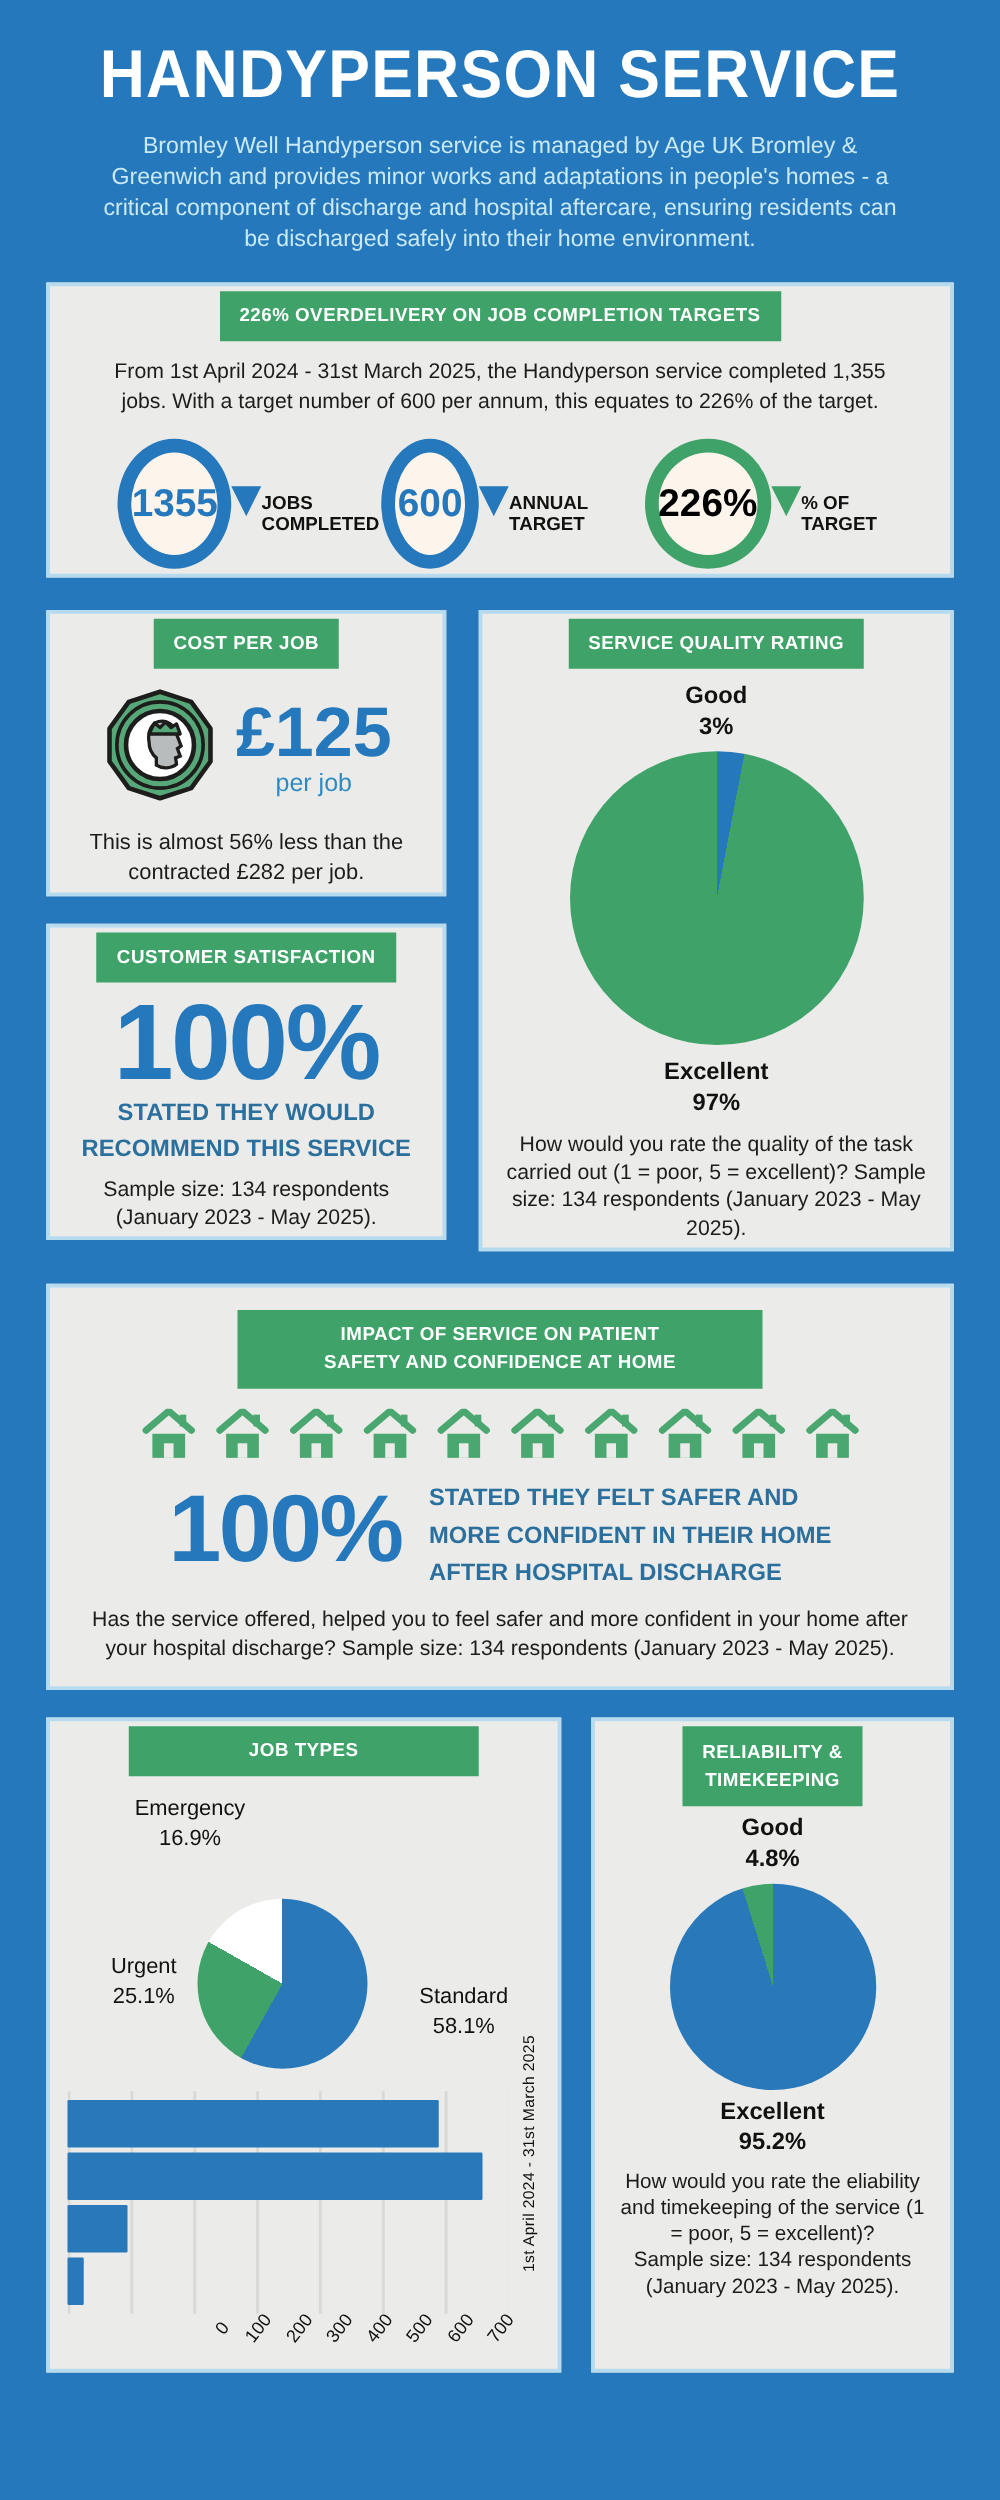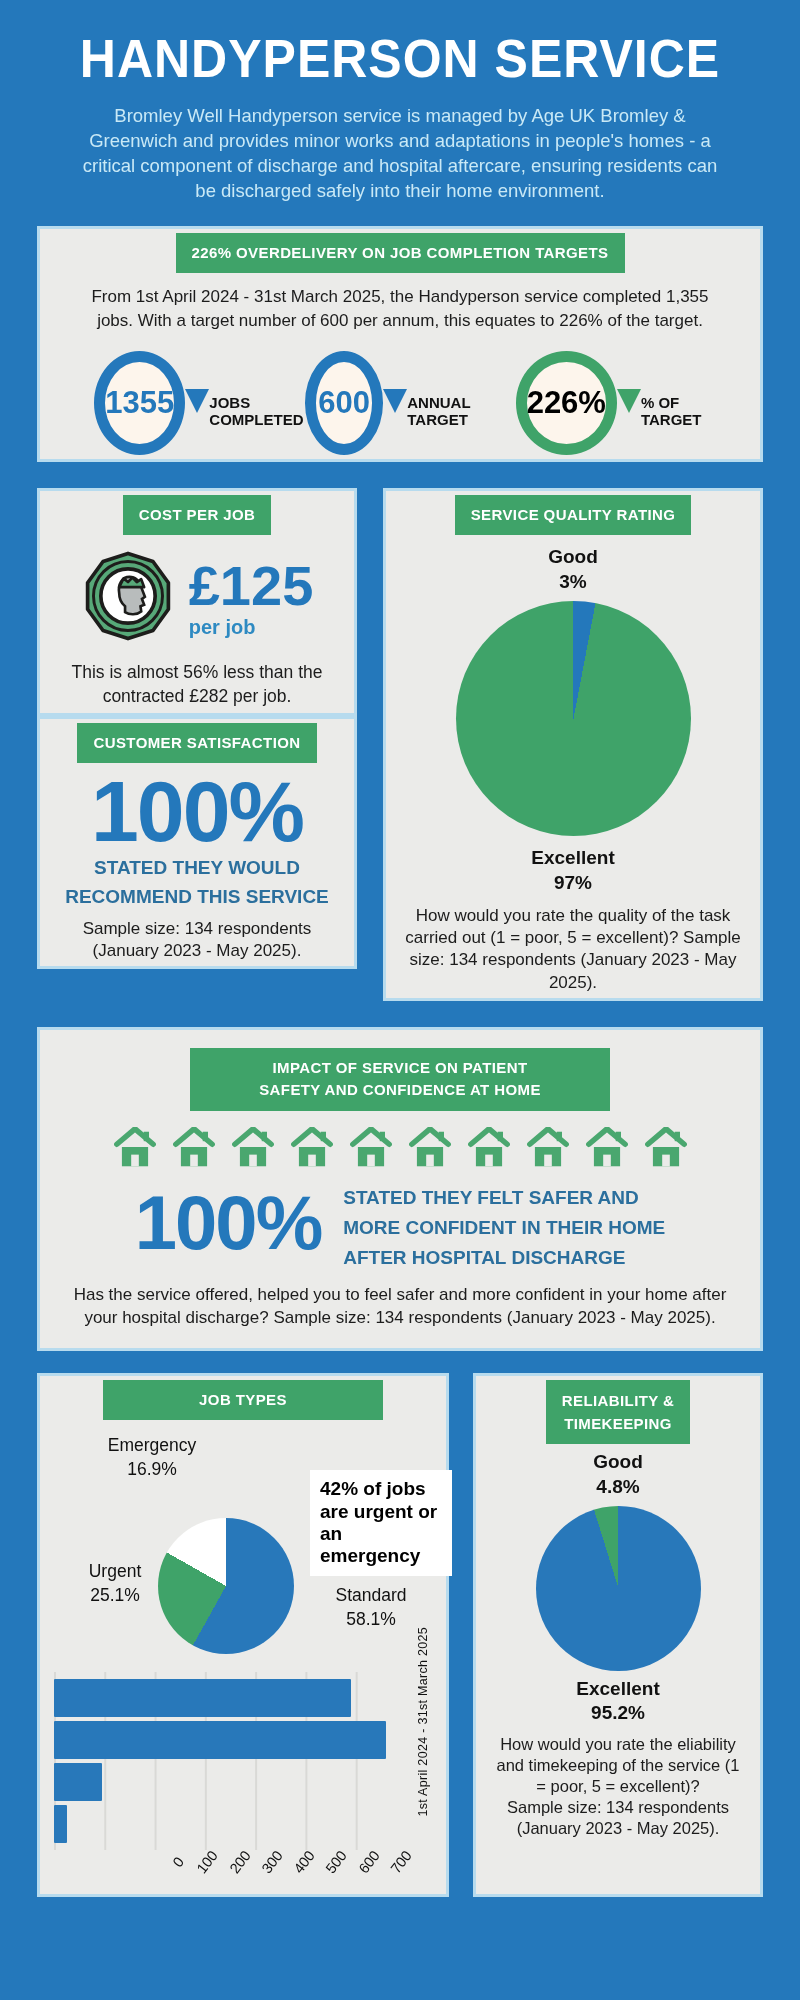--- a/index.html
+++ b/index.html
@@ -54,27 +54,27 @@
   .pin.blue  { border:11px solid #2478bb; color:#2478bb; }
   .pin.green { border:11px solid #3fa369; color:#000000; }
   .pin-tail { width:0; height:0; margin-top:-4px;
     border-left:12px solid transparent; border-right:12px solid transparent; }
   .pin-tail.blue  { border-top:24px solid #2478bb; }
   .pin-tail.green { border-top:24px solid #3fa369; }
   .pin-label { margin-top:16px; font-weight:800; font-size:15px; color:#111; }
 
   
   .row { display:flex; gap:26px; margin-top:26px; align-items:stretch; }
-  .col-left { width:320px; display:flex; flex-direction:column; }
+  .col-left { width:320px; display:flex; flex-direction:column; gap:22px; }
   .col-right { flex:1; }
 
   
   .cost-row { display:flex; align-items:center; justify-content:center; gap:14px; margin-top:14px; }
   .cost-amount { font-size:56px; font-weight:800; color:#2478bb; line-height:1; }
-  .cost-unit { font-size:20px; font-weight:700; color:#2e8ac2; text-align:left; margin-top:2px; }
+  .cost-unit { font-size:20px; font-weight:400; color:#2e8ac2; text-align:center; margin-top:2px; }
   .cost-note { text-align:center; font-size:17.5px; line-height:1.35; margin-top:14px; }
 
   
   .sat-value { text-align:center; font-size:86px; font-weight:800; color:#2478bb; line-height:.95; margin-top:8px; letter-spacing:-2px; }
   .sat-line { text-align:center; font-size:19px; font-weight:800; color:#2b6f9d; line-height:1.55; }
   .sat-sample { text-align:center; font-size:17px; line-height:1.3; margin-top:6px; }
 
   
   .pie { border-radius:50%; margin:0 auto; }
   .pie-label { text-align:center; font-weight:800; font-size:19px; line-height:1.3; color:#111; }
@@ -325,21 +325,20 @@
 
   <div class="bottom">
     <div class="panel jobs-panel">
       <div class="badge-wrap"><span class="badge" style="min-width:280px;">JOB TYPES</span></div>
 
       <div class="pie-area">
         <div class="float-label lbl-emergency">
           <div>Emergency</div>
           <div>16.9%</div>
         </div>
-        <div class="callout">42% of jobs are urgent or an emergency</div>
         <div class="pie jobs-pie" style="background: conic-gradient(rgb(40, 120, 186) 0%, rgb(40, 120, 186) 58.1%, rgb(63, 163, 105) 58.1%, rgb(63, 163, 105) 83.2%, rgb(255, 255, 255) 83.2%, rgb(255, 255, 255) 100.1%);"></div>
         <div class="float-label lbl-urgent">
           <div>Urgent</div>
           <div>25.1%</div>
         </div>
         <div class="float-label lbl-standard">
           <div>Standard</div>
           <div>58.1%</div>
         </div>
       </div>

